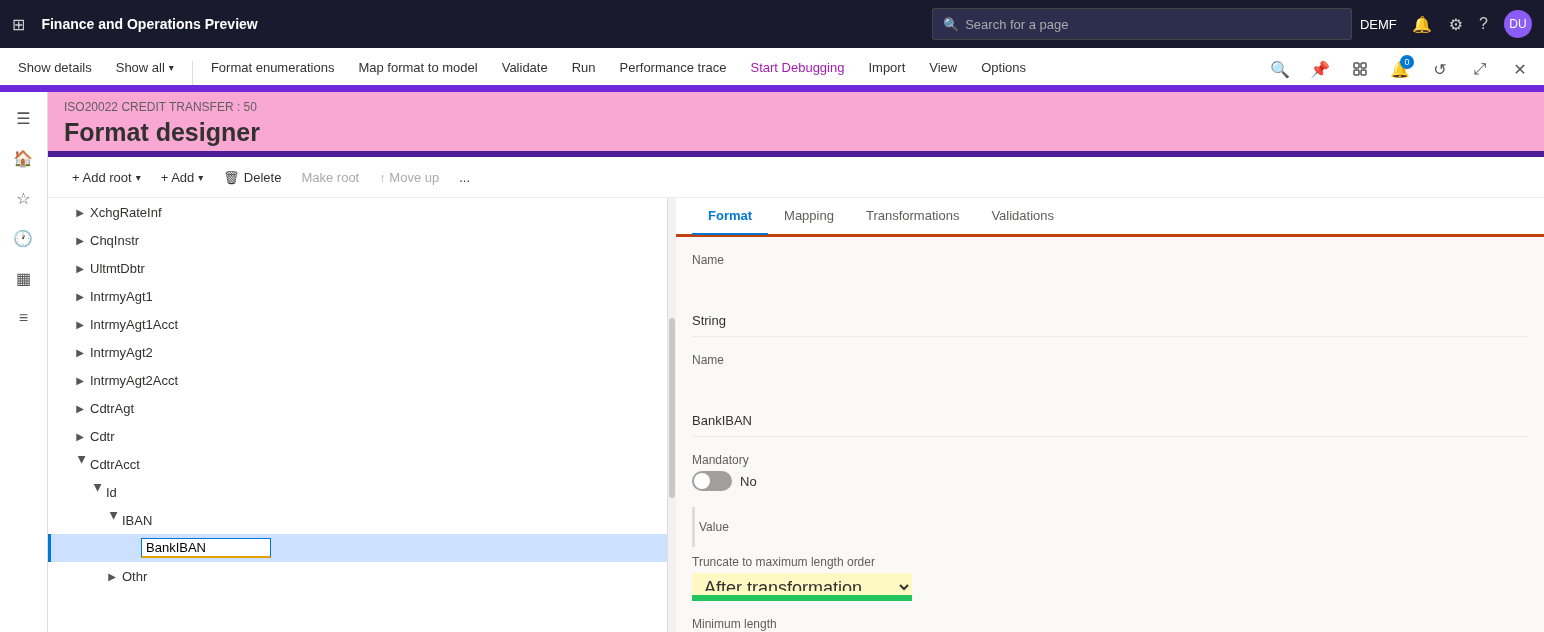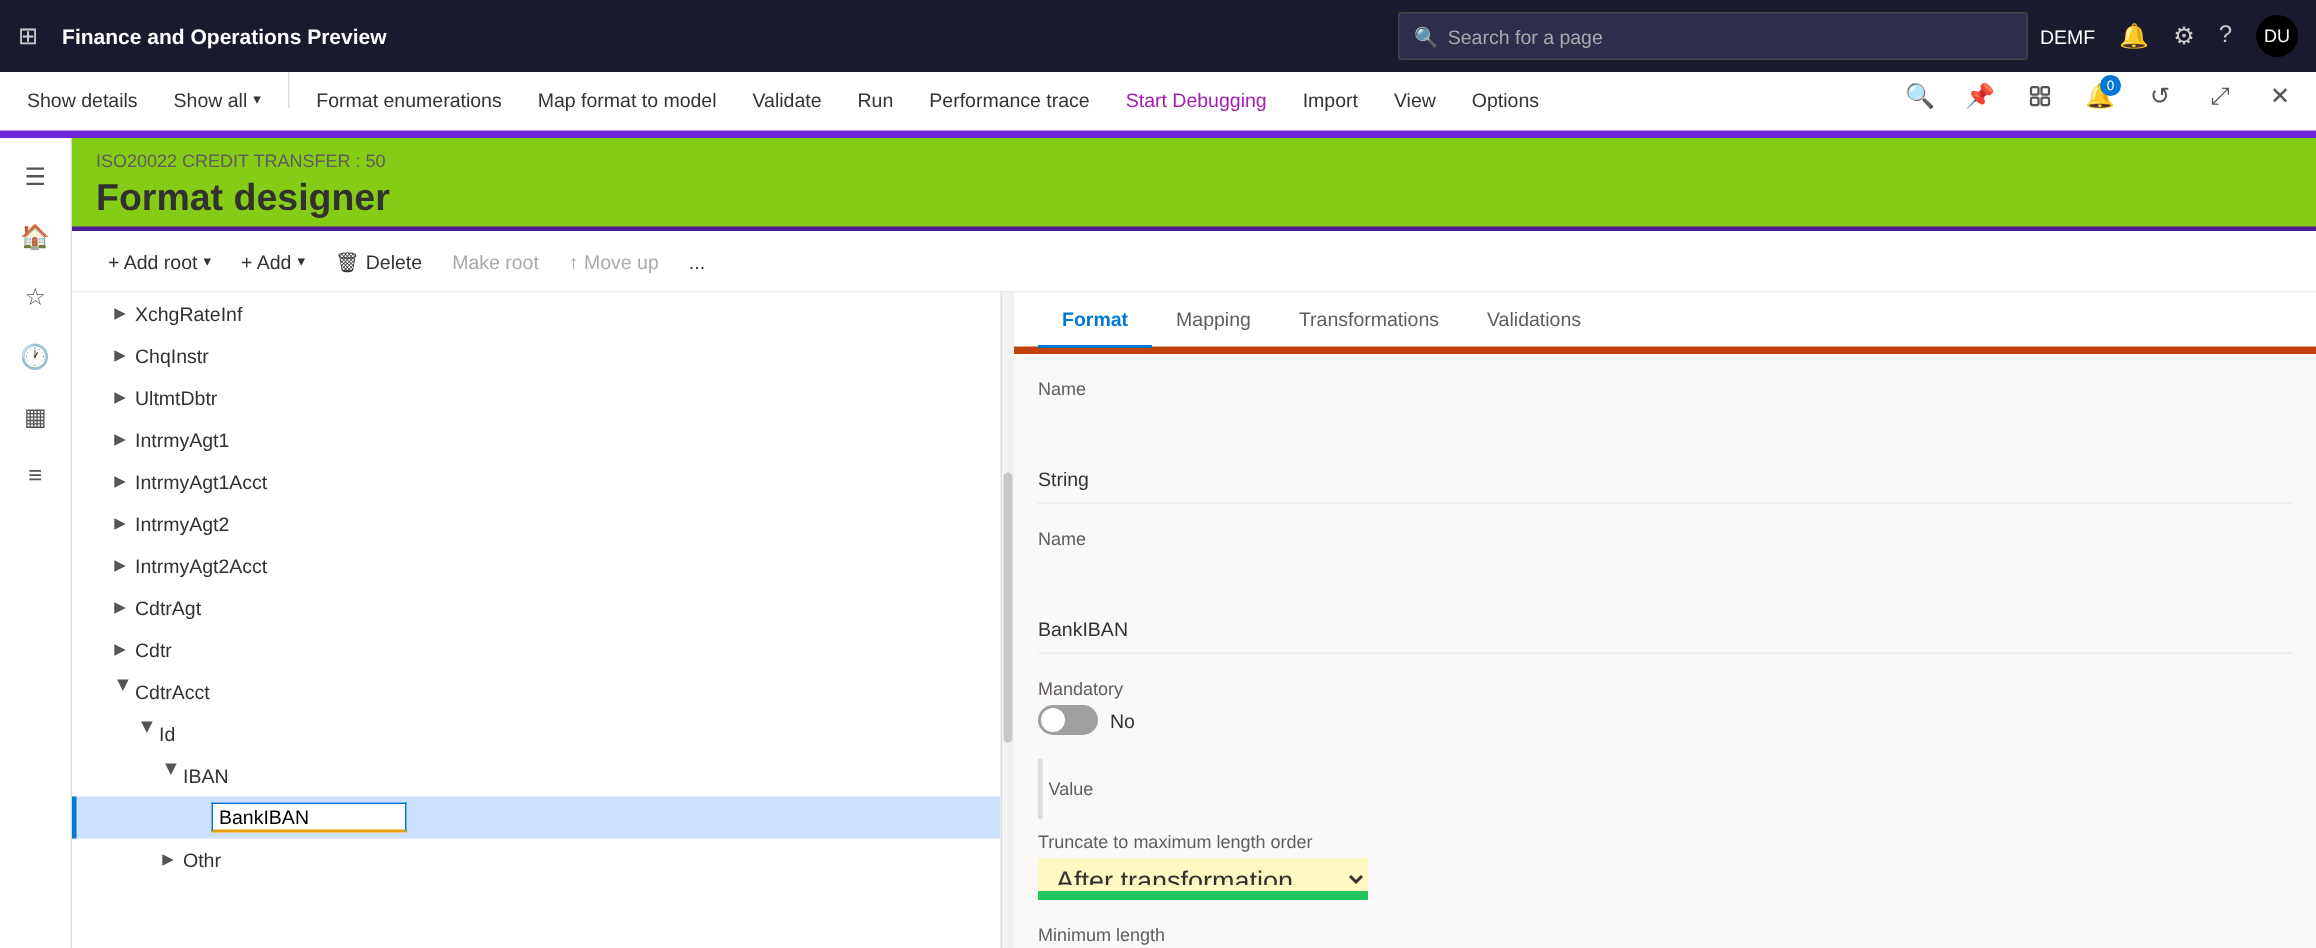--- a/index.html
+++ b/index.html
@@ -38,23 +38,23 @@
       font-size: 13px;
     }
     .top-nav .user-name { color: #fff; font-weight: 500; }
     .top-nav .icon-btn { color: #ccc; font-size: 16px; cursor: pointer; }
 
     
     .toolbar {
       background: #fff;
       height: 44px;
       display: flex;
-      align-items: flex-start;
+      align-items: flex-end;
       padding: 0 8px;
-      border-bottom: 5px solid #6d28d9;
+      border-bottom: 7px solid #6d28d9;
       gap: 4px;
     }
     .toolbar-btn {
       background: none;
       border: none;
       padding: 4px 10px;
       font-size: 13px;
       cursor: pointer;
       color: #333;
       display: flex;
@@ -135,23 +135,23 @@
     
     .page-content {
       flex: 1;
       display: flex;
       flex-direction: column;
       overflow: hidden;
     }
 
     
     .page-header {
-      background: #84cc16;
+      background: #f9a8d4;
       padding: 8px 16px 4px 16px;
-      border-bottom: 3px solid #4c1d95;
+      border-bottom: 6px solid #4c1d95;
     }
     .page-breadcrumb { font-size: 12px; color: #605e5c; margin-bottom: 4px; }
     .page-title { font-size: 25px; font-weight: 600; color: #323130; }
 
     
     .action-bar {
       background: #fff;
       display: flex;
       align-items: center;
       padding: 4px 16px;
@@ -231,21 +231,21 @@
       background: #faf9f8;
       display: flex;
       flex-direction: column;
       overflow: hidden;
     }
 
     
     .tabs {
       display: flex;
       background: #fff;
-      border-bottom: 5px solid #c2410c;
+      border-bottom: 3px solid #c2410c;
       padding: 0 16px;
     }
     .tab {
       padding: 10px 16px;
       font-size: 13px;
       cursor: pointer;
       color: #605e5c;
       border-bottom: 2px solid transparent;
       margin-bottom: -1px;
     }
@@ -346,21 +346,21 @@
   <span class="app-title">Finance and Operations Preview</span>
   <div class="search-box">
     <span style="font-size:13px;">🔍</span>
     <span style="color:#aaa;">Search for a page</span>
   </div>
   <div class="nav-right">
     <span class="user-name">DEMF</span>
     <span class="icon-btn">🔔</span>
     <span class="icon-btn">⚙</span>
     <span class="icon-btn">?</span>
-    <span class="icon-btn" style="background:#000000;color:#fff;border-radius:50%;width:28px;height:28px;display:flex;align-items:center;justify-content:center;font-size:12px;">DU</span>
+    <span class="icon-btn" style="background:#8b5cf6;color:#fff;border-radius:50%;width:28px;height:28px;display:flex;align-items:center;justify-content:center;font-size:12px;">DU</span>
   </div>
 </div>
 
 <div class="toolbar">
   <button class="toolbar-btn">Show details</button>
   <button class="toolbar-btn">
     <span>Show all</span>
     <span style="font-size:10px;">▾</span>
   </button>
   <div class="toolbar-separator"></div>

